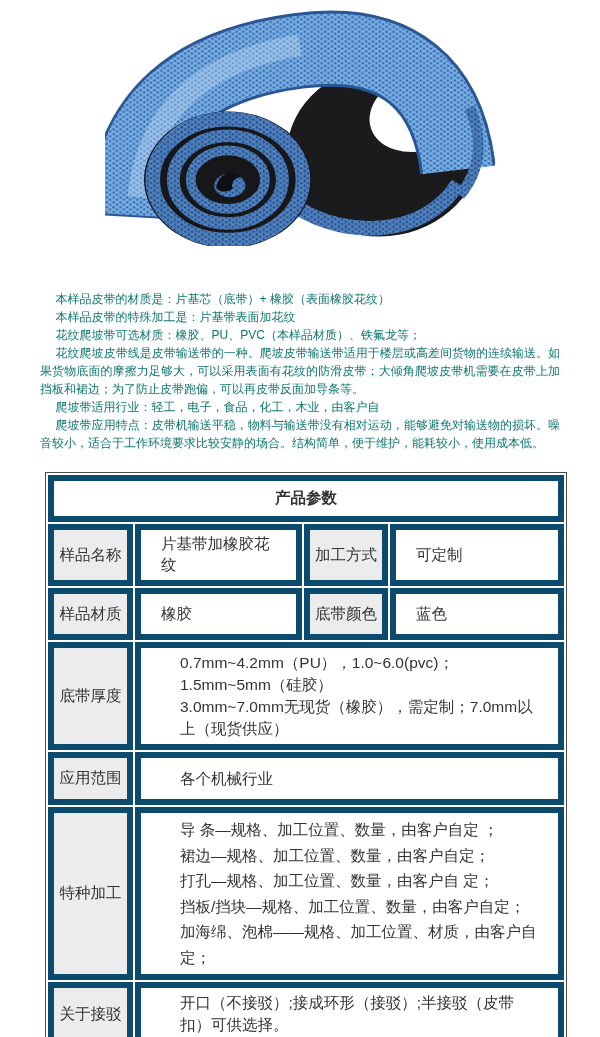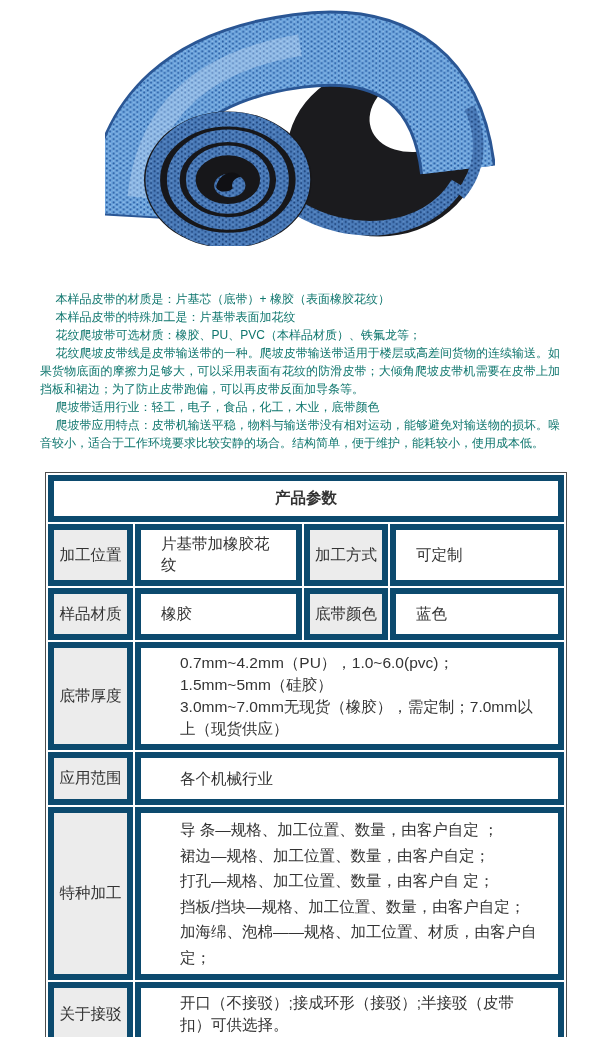--- a/index.html
+++ b/index.html
@@ -111,38 +111,38 @@
         <path d="M-12,8 C-10,-6 6,-12 13,-3 C6,-1 3,3 5,9 C-1,14 -10,13 -12,8 Z" fill="#101014"></path>
       </g>
     </svg>
   </figure>
 
   <section class="desc">
     <p>本样品皮带的材质是：片基芯（底带）+ 橡胶（表面橡胶花纹）</p>
     <p>本样品皮带的特殊加工是：片基带表面加花纹</p>
     <p>花纹爬坡带可选材质：橡胶、PU、PVC（本样品材质）、铁氟龙等；</p>
     <p>花纹爬坡皮带线是皮带输送带的一种。爬坡皮带输送带适用于楼层或高差间货物的连续输送。如果货物底面的摩擦力足够大，可以采用表面有花纹的防滑皮带；大倾角爬坡皮带机需要在皮带上加挡板和裙边；为了防止皮带跑偏，可以再皮带反面加导条等。</p>
-    <p>爬坡带适用行业：轻工，电子，食品，化工，木业，底带颜色</p>
+    <p>爬坡带适用行业：轻工，电子，食品，化工，木业，由客户自</p>
     <p>爬坡带应用特点：皮带机输送平稳，物料与输送带没有相对运动，能够避免对输送物的损坏。噪音较小，适合于工作环境要求比较安静的场合。结构简单，便于维护，能耗较小，使用成本低。</p>
   </section>
 
   <table class="params">
     <colgroup>
       <col style="width:85px">
         <col style="width:167px">
         <col style="width:84px">
         <col style="width:174px">
     </colgroup>
     <tbody>
       <tr class="t-title">
         <td class="title-cell" colspan="4">产品参数</td>
       </tr>
 
       <tr class="t-r1">
-        <td class="lab">加工位置</td>
+        <td class="lab">样品名称</td>
         <td class="val">片基带加橡胶花纹</td>
         <td class="lab">加工方式</td>
         <td class="val">可定制</td>
       </tr>
 
       <tr class="t-r2">
         <td class="lab">样品材质</td>
         <td class="val">橡胶</td>
         <td class="lab">底带颜色</td>
         <td class="val">蓝色</td>

